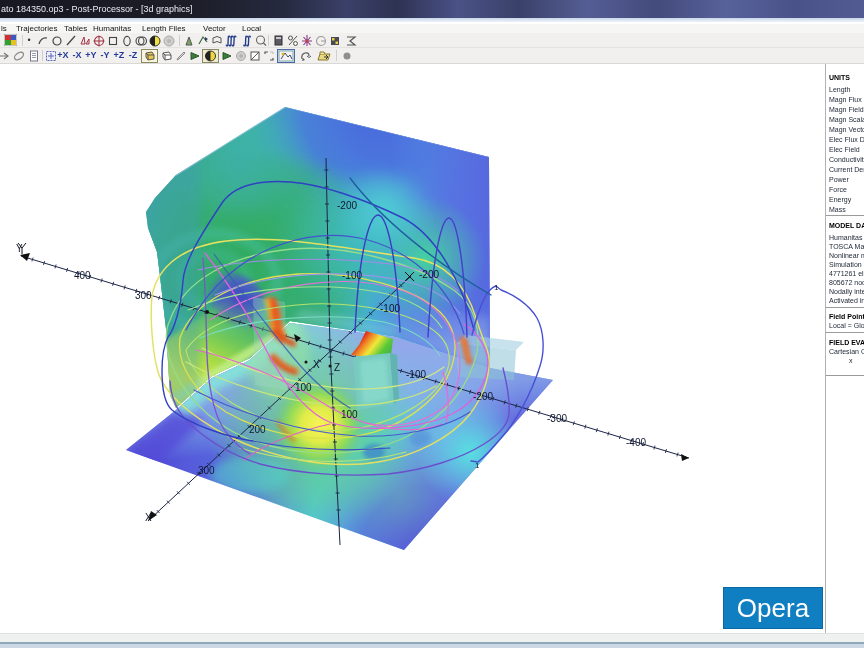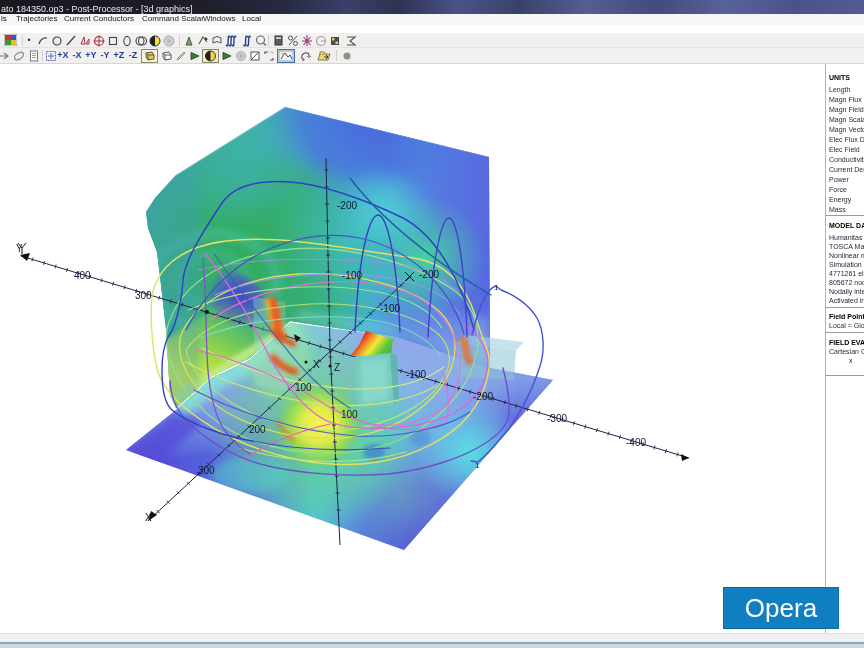--- a/index.html
+++ b/index.html
@@ -6,53 +6,53 @@
 html,body { width:864px; height:648px; overflow:hidden; background:#fff; font-family:"Liberation Sans", sans-serif; }
 #app { position:relative; width:864px; height:648px; background:#fff; }
 .abs { position:absolute; }
 
 #titlebar { left:0; top:0; width:864px; height:18px;
   background:linear-gradient(to right,#181821 0%,#1c1d27 22%,#262a40 33%,#3a4068 40%,#2e3352 46%,#4a5287 53%,#3a4169 60%,#555e94 68%,#434a7c 76%,#58629a 84%,#4a528a 92%,#535c92 100%);
 }
 #titletext { left:1px; top:4px; color:#e8ecf4; font-size:9px; letter-spacing:0px; }
 #titlestrip { left:0; top:18px; width:864px; height:4px; background:linear-gradient(to bottom,#c8d6ea,#eef3fa); }
 
-#menubar { left:0; top:14px; width:864px; height:11px; background:#f6f6f5; color:#151515; font-size:8px; }
+#menubar { left:0; top:24px; width:864px; height:11px; background:#f6f6f5; color:#151515; font-size:8px; }
 .mi { position:absolute; top:0px; }
 
 #tb1 { left:0; top:33px; width:864px; height:15px; background:#f1f0ee; border-bottom:1px solid #e3e2df; }
 #tb2 { left:0; top:48px; width:864px; height:16px; background:#f1f0ee; border-bottom:1px solid #d9d8d5; }
 .ic { position:absolute; top:1px; width:14px; height:13px; font-size:10px; line-height:13px; text-align:center; color:#333; }
 .sep { position:absolute; top:2px; width:1px; height:11px; background:#d0cfcc; }
 
 #rpanel { left:825px; top:64px; width:39px; height:569px; background:#fff; border-left:1px solid #b2b2b2; }
 .pt { position:absolute; left:3px; white-space:nowrap; font-size:7px; color:#1c2433; }
 .pb { font-weight:bold; color:#000; }
 .pline { position:absolute; left:0px; width:39px; height:1px; background:#9a9a9a; }
 
-#opera { left:723px; top:587px; width:116px; height:42px; background:#0f7fc2; border:1px solid #0a6aa6; color:#fff; font-size:26px; text-align:center; line-height:40px; }
+#opera { left:723px; top:587px; width:100px; height:42px; background:#0f7fc2; border:1px solid #0a6aa6; color:#fff; font-size:26px; text-align:center; line-height:40px; }
 
 #sbar { left:0; top:633px; width:864px; height:9px; background:#eff0f0; border-top:1px solid #e0e0e0; }
 #sline { left:0; top:642px; width:864px; height:2px; background:#8ea7b9; }
 #sbot { left:0; top:644px; width:864px; height:4px; background:#ccd9e5; }
 #scene { left:0; top:0; width:864px; height:648px; filter:blur(0.35px); }
 </style>
 </head>
 <body>
 <div id="app">
   <div id="titlebar" class="abs"></div>
   <div id="titletext" class="abs">ato 184350.op3 - Post-Processor - [3d graphics]</div>
   <div id="titlestrip" class="abs"></div>
   <div id="menubar" class="abs">
     <span class="mi" style="left:1px">ls</span>
     <span class="mi" style="left:16px">Trajectories</span>
-    <span class="mi" style="left:64px">Current</span>
-    <span class="mi" style="left:93px">Conductors</span>
-    <span class="mi" style="left:142px">Command Scalar</span>
-    <span class="mi" style="left:203px">Windows</span>
+    <span class="mi" style="left:64px">Tables</span>
+    <span class="mi" style="left:93px">Humanitas</span>
+    <span class="mi" style="left:142px">Length Files</span>
+    <span class="mi" style="left:203px">Vector</span>
     <span class="mi" style="left:242px">Local</span>
   </div>
   <div id="tb1" class="abs">
     <span class="ic" style="left:3px;width:15px"><svg width="13" height="12">
           <rect x="0" y="0" width="13" height="12" fill="#fff" stroke="#888" stroke-width="1"></rect>
           <rect x="1" y="1" width="6" height="5" fill="#d03030"></rect>
           <rect x="7" y="1" width="5" height="5" fill="#3858c8"></rect>
           <rect x="1" y="6" width="6" height="5" fill="#30a030"></rect>
           <rect x="7" y="6" width="5" height="5" fill="#e8c020"></rect>
         </svg></span>

